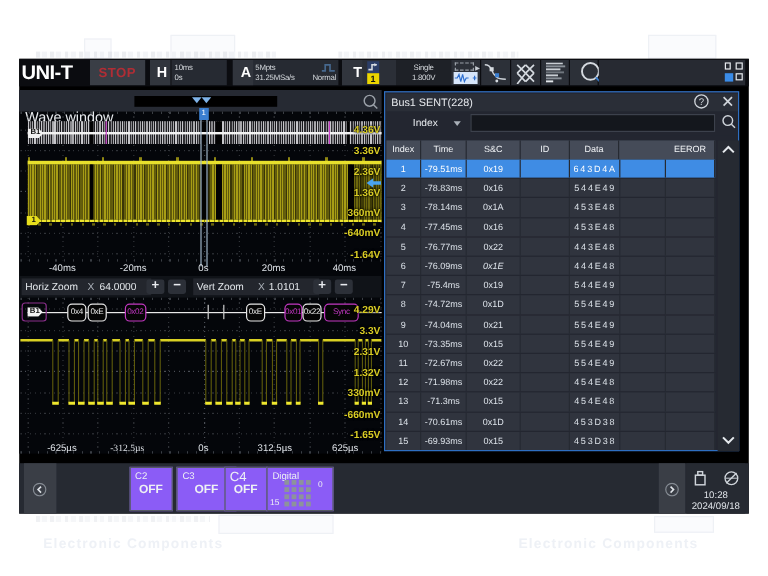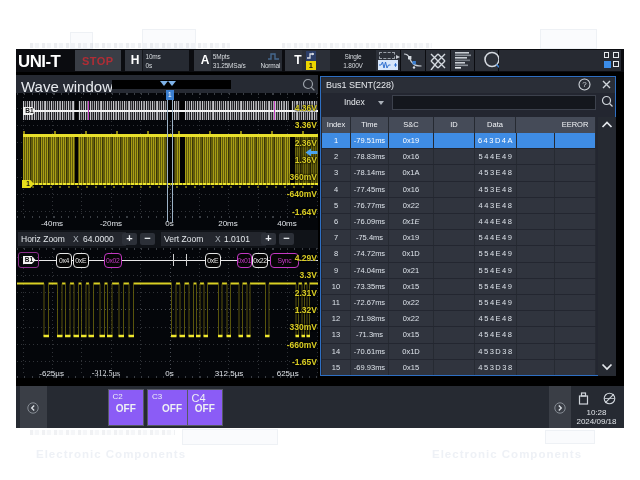--- a/index.html
+++ b/index.html
@@ -106,21 +106,21 @@
       <circle cx="9" cy="8.5" r="7" stroke="#d4d9df" stroke-width="1.6" fill="none"></circle>
       <path d="M13.5 13.5 l3 3" stroke="#3b7fd1" stroke-width="1.6"></path>
     </svg>
     <div class="hsec" style="left:483px;width:122px;background:#272a32;"></div>
     <div class="abs" style="left:587.7px;top:3px;width:5.6px;height:5.6px;border:1.2px solid #e8ebef;"></div>
     <div class="abs" style="left:597.0px;top:3px;width:5.6px;height:5.6px;border:1.2px solid #e8ebef;"></div>
     <div class="abs" style="left:587.7px;top:12px;width:7px;height:7px;background:#3b8ce8;"></div>
     <div class="abs" style="left:597.0px;top:12px;width:5.6px;height:5.6px;border:1.2px solid #e8ebef;"></div>
 <div class="abs" style="left:0;top:26px;width:302px;height:303px;background:#04060a;"></div>
     <div class="abs" style="left:0;top:26px;width:302px;height:18px;background:#262a33;"></div>
-    <div class="abs" style="left:5px;top:29px;font-size:15px;color:#e8ebef;">Wave window</div>
+    <div class="abs" style="left:5px;top:42px;font-size:12px;color:#e8ebef;">Wave window</div>
     <div class="abs" style="left:96px;top:31px;width:119px;height:9px;background:#000;"></div>
     <div class="abs" style="left:144px;top:31.5px;width:0;height:0;border-top:5px solid #7fb3e8;border-left:4px solid transparent;border-right:4px solid transparent;"></div>
     <div class="abs" style="left:151.5px;top:31.5px;width:0;height:0;border-top:5px solid #7fb3e8;border-left:4px solid transparent;border-right:4px solid transparent;"></div>
     <svg class="abs" style="left:286px;top:29px;" width="14" height="14" viewBox="0 0 14 14">
       <circle cx="6" cy="6" r="4.5" stroke="#9aa0a8" stroke-width="1.2" fill="none"></circle>
       <path d="M9.2 9.2 l3.2 3.2" stroke="#9aa0a8" stroke-width="1.2"></path>
     </svg>
     <div class="abs" style="left:1px;top:44px;width:301px;height:2px;background-image:repeating-linear-gradient(90deg,#3a3e44 0 1px,transparent 1px 7.3px);"></div>
     <div class="abs" style="left:1px;top:166.5px;width:301px;height:2px;background-image:repeating-linear-gradient(90deg,#3a3e44 0 1px,transparent 1px 7.3px);"></div>
     <div class="abs" style="left:1px;top:199px;width:301px;height:2px;background-image:repeating-linear-gradient(90deg,#3a3e44 0 1px,transparent 1px 7.3px);"></div>
@@ -421,20 +421,41 @@
       <div style="position:absolute;left:0;top:13px;width:100%;text-align:center;font-size:10px;font-weight:bold;">OFF</div>
     </div>
     <div class="abs chbox" style="left:131.0px;top:340px;width:36.5px;height:37px;padding-left:48px;">
       <div style="position:absolute;left:4px;top:2px;font-size:8px;">C3</div>
       <div style="position:absolute;left:0;top:13px;width:100%;text-align:center;font-size:10px;font-weight:bold;">OFF</div>
     </div>
     <div class="abs chbox" style="left:170.5px;top:340px;width:36.5px;height:37px;">
       <div style="position:absolute;left:4px;top:2px;font-size:11px;">C4</div>
       <div style="position:absolute;left:0;top:13px;width:100%;text-align:center;font-size:10px;font-weight:bold;">OFF</div>
     </div>
+    <div class="abs chbox" style="left:206px;top:340px;width:56px;height:37px;">
+      <div style="position:absolute;left:4px;top:2px;font-size:8px;">Digital</div>
+      <div style="position:absolute;left:14px;top:10px;width:4px;height:4px;background:#8d939b;"></div>
+      <div style="position:absolute;left:20px;top:10px;width:4px;height:4px;background:#8d939b;"></div>
+      <div style="position:absolute;left:26px;top:10px;width:4px;height:4px;background:#8d939b;"></div>
+      <div style="position:absolute;left:32px;top:10px;width:4px;height:4px;background:#8d939b;"></div>
+      <div style="position:absolute;left:14px;top:16px;width:4px;height:4px;background:#8d939b;"></div>
+      <div style="position:absolute;left:20px;top:16px;width:4px;height:4px;background:#8d939b;"></div>
+      <div style="position:absolute;left:26px;top:16px;width:4px;height:4px;background:#8d939b;"></div>
+      <div style="position:absolute;left:32px;top:16px;width:4px;height:4px;background:#8d939b;"></div>
+      <div style="position:absolute;left:14px;top:22px;width:4px;height:4px;background:#8d939b;"></div>
+      <div style="position:absolute;left:20px;top:22px;width:4px;height:4px;background:#8d939b;"></div>
+      <div style="position:absolute;left:26px;top:22px;width:4px;height:4px;background:#8d939b;"></div>
+      <div style="position:absolute;left:32px;top:22px;width:4px;height:4px;background:#8d939b;"></div>
+      <div style="position:absolute;left:14px;top:28px;width:4px;height:4px;background:#8d939b;"></div>
+      <div style="position:absolute;left:20px;top:28px;width:4px;height:4px;background:#8d939b;"></div>
+      <div style="position:absolute;left:26px;top:28px;width:4px;height:4px;background:#8d939b;"></div>
+      <div style="position:absolute;left:32px;top:28px;width:4px;height:4px;background:#8d939b;"></div>
+      <div style="position:absolute;left:42px;top:11px;font-size:7px;">0</div>
+      <div style="position:absolute;left:2px;top:26px;font-size:7px;">15</div>
+    </div>
     <div class="abs" style="left:533px;top:337px;width:22px;height:42px;background:#3a3e46;"></div>
     <svg class="abs" style="left:538px;top:353px;" width="12" height="12" viewBox="0 0 12 12">
       <circle cx="6" cy="6" r="5.2" stroke="#858b93" stroke-width="1" fill="none"></circle>
       <path d="M4.8 3.5 L7.3 6 l-2.5 2.5" stroke="#dfe3e8" stroke-width="1.3" fill="none"></path>
     </svg>
     <div class="abs" style="left:556px;top:337px;width:49px;height:42px;background:#262a32;"></div>
     <svg class="abs" style="left:562px;top:343px;" width="11" height="13" viewBox="0 0 11 13">
       <rect x="1.5" y="4" width="8" height="8" stroke="#cfd4da" stroke-width="1.2" fill="none"></rect>
       <rect x="3.5" y="1" width="4" height="3" stroke="#cfd4da" stroke-width="1.2" fill="none"></rect>
     </svg>

